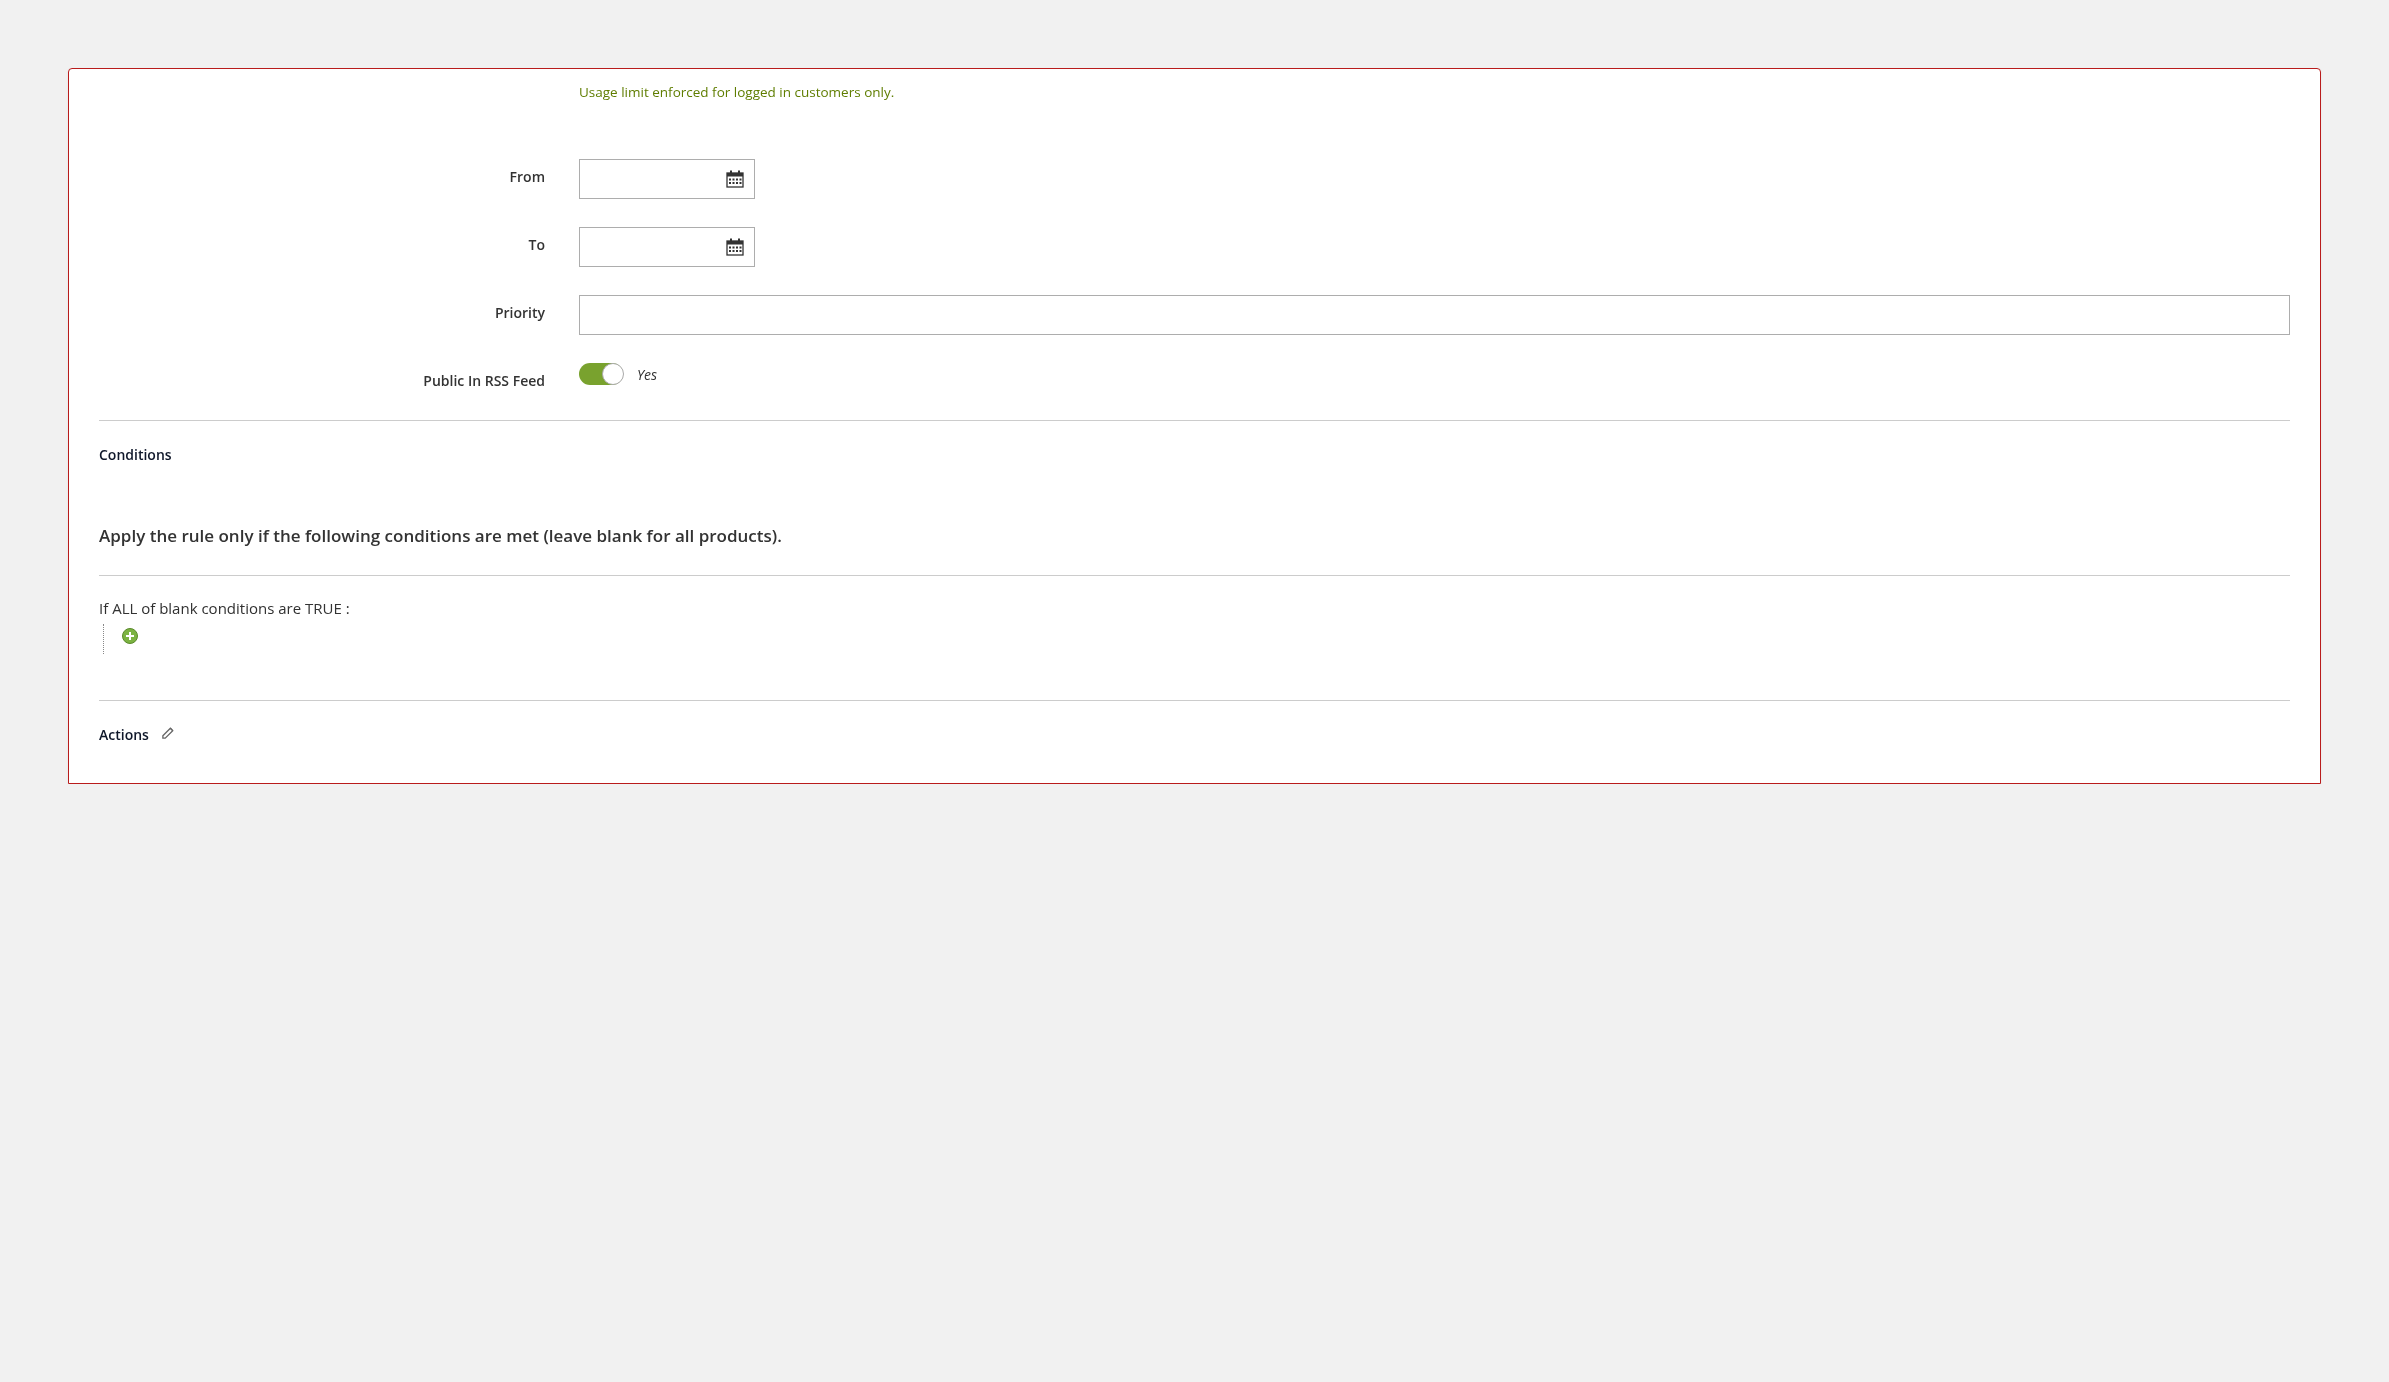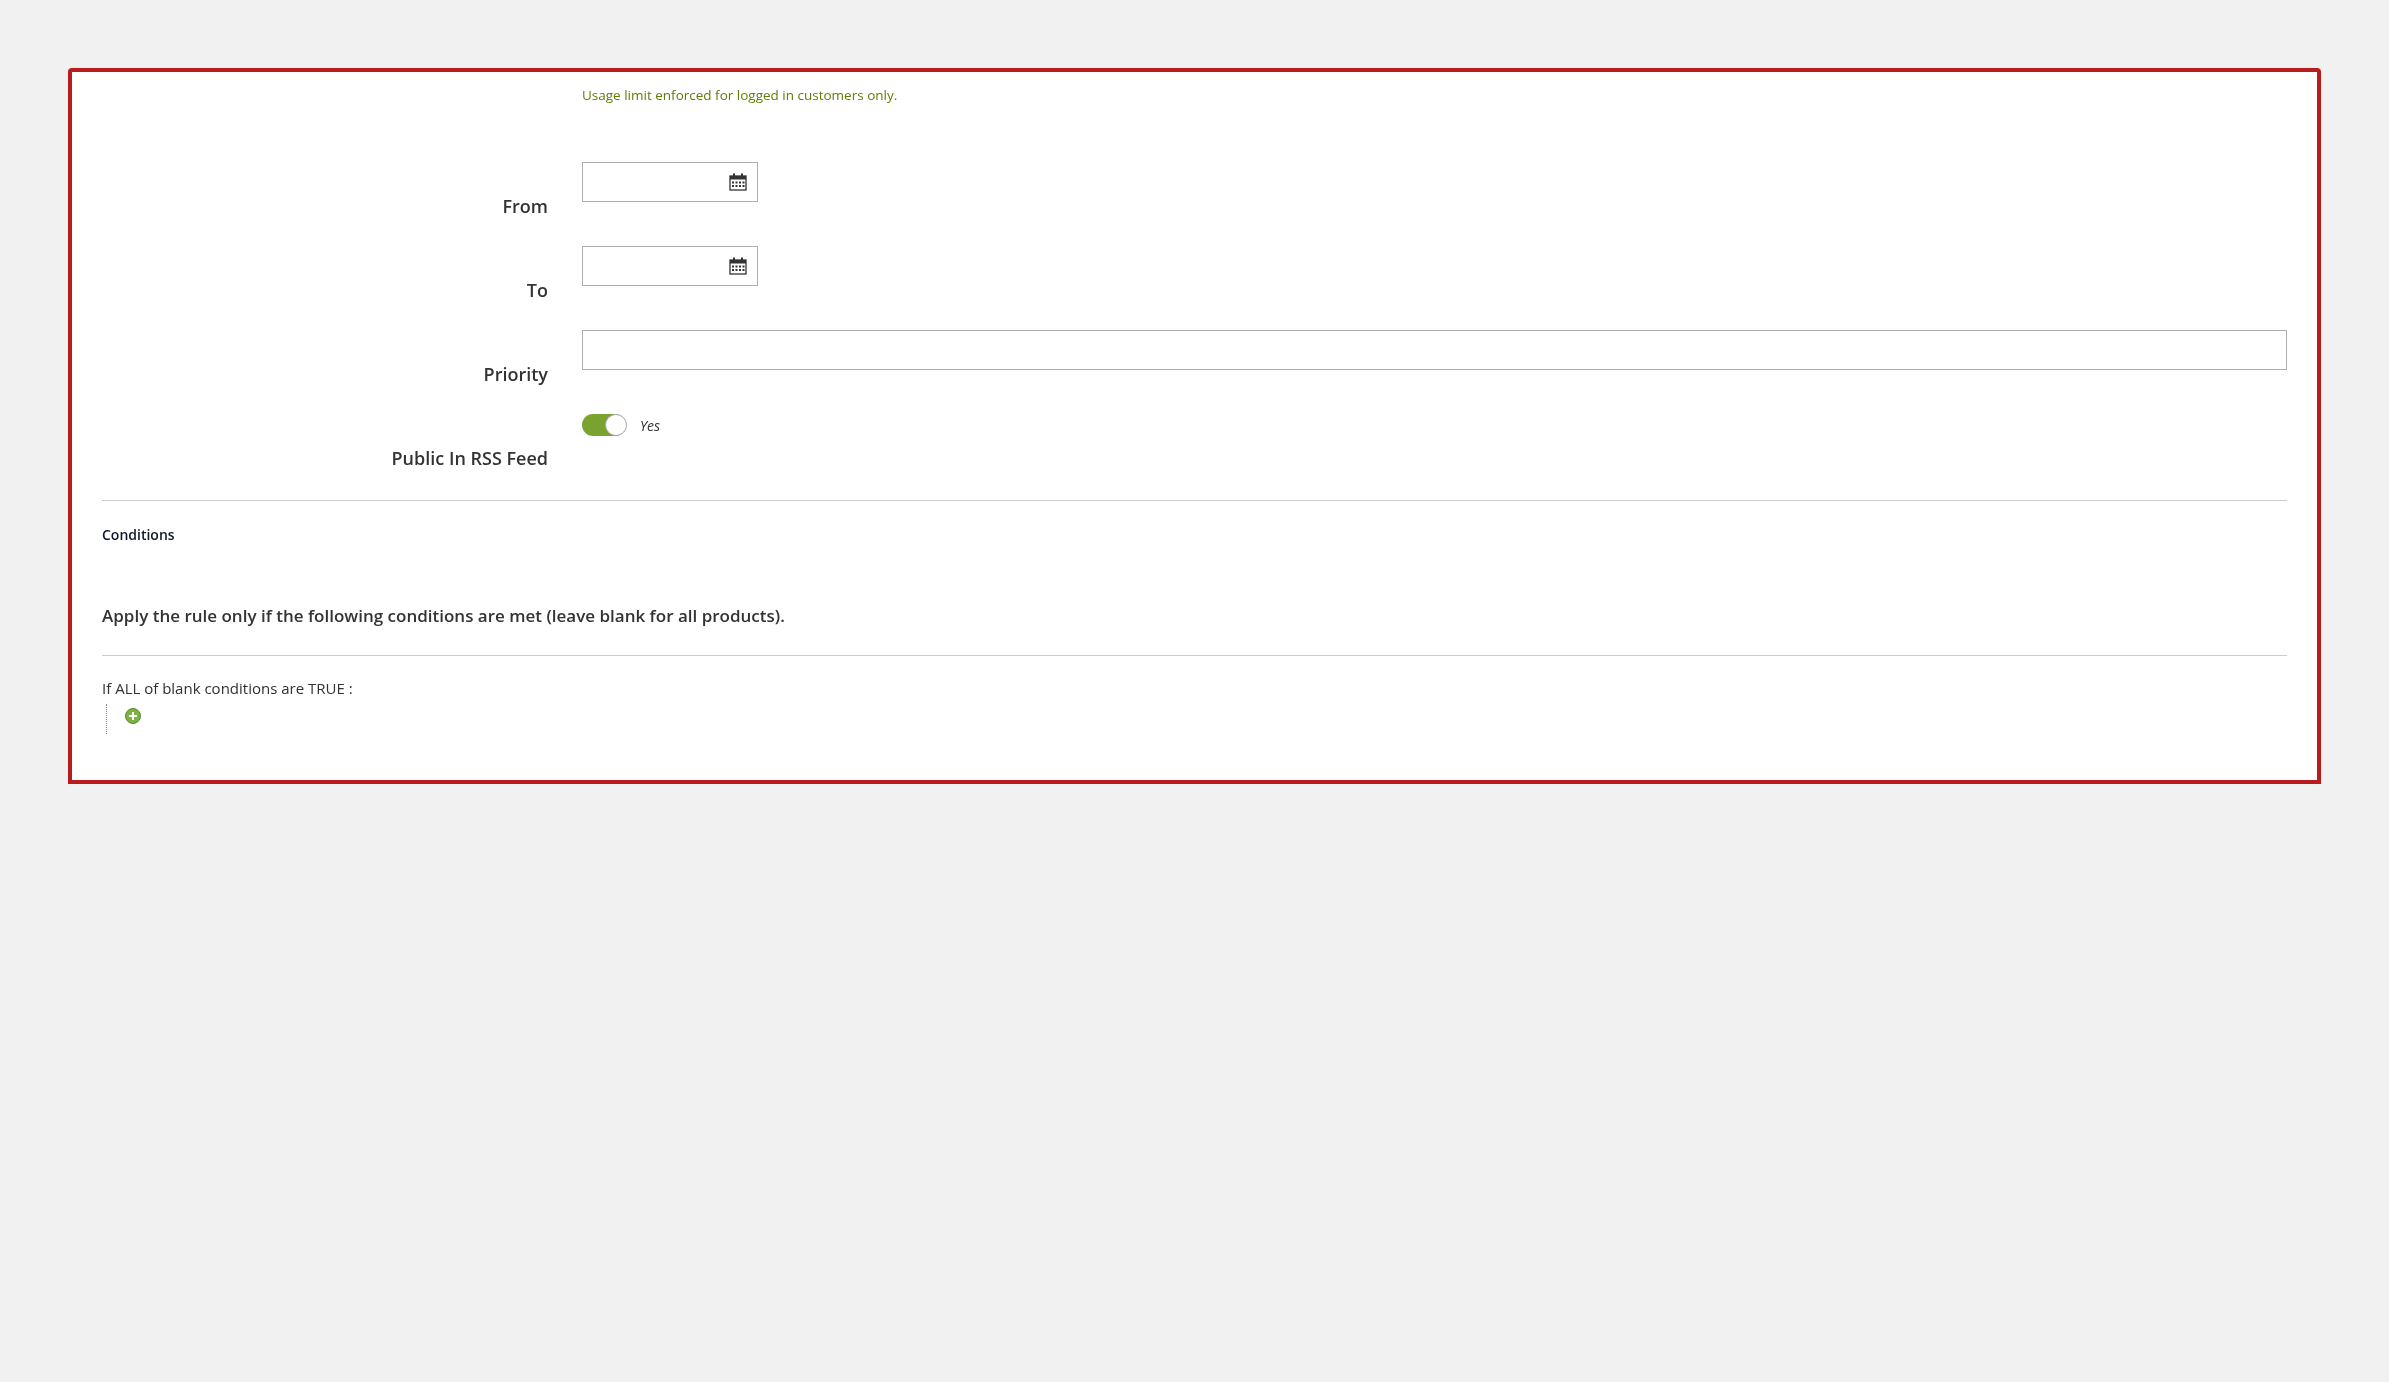--- a/index.html
+++ b/index.html
@@ -7,42 +7,41 @@
     background: #f1f1f1;
     font-family: 'Open Sans', Helvetica, Arial, sans-serif;
     color: #333;
     font-size: 14px;
   }
   .page-wrapper {
     padding: 68px 68px 0 68px;
   }
   .panel {
     background: #fff;
-    border: 4px solid #b91c1c;
+    border: 1px solid #b91c1c;
     border-radius: 4px 4px 0 0;
     box-shadow: 0 1px 3px rgba(0,0,0,0.05);
     padding: 0 30px;
     overflow: hidden;
     height: 716px;
   }
   .field-row {
     display: flex;
     align-items: flex-start;
     margin-bottom: 28px;
   }
   .field-label {
     width: 480px;
     text-align: right;
     padding-right: 34px;
     font-weight: 600;
     color: #333;
-    font-size: 18px;
+    font-size: 14px;
     padding-top: 8px;
     flex-shrink: 0;
-    margin-top: 24px;
   }
   .field-control {
     flex: 1;
     padding-top: 0;
   }
   .note {
     color: #5f7d00;
     font-size: 13.5px;
     padding-top: 0;
     margin-top: 14px;

